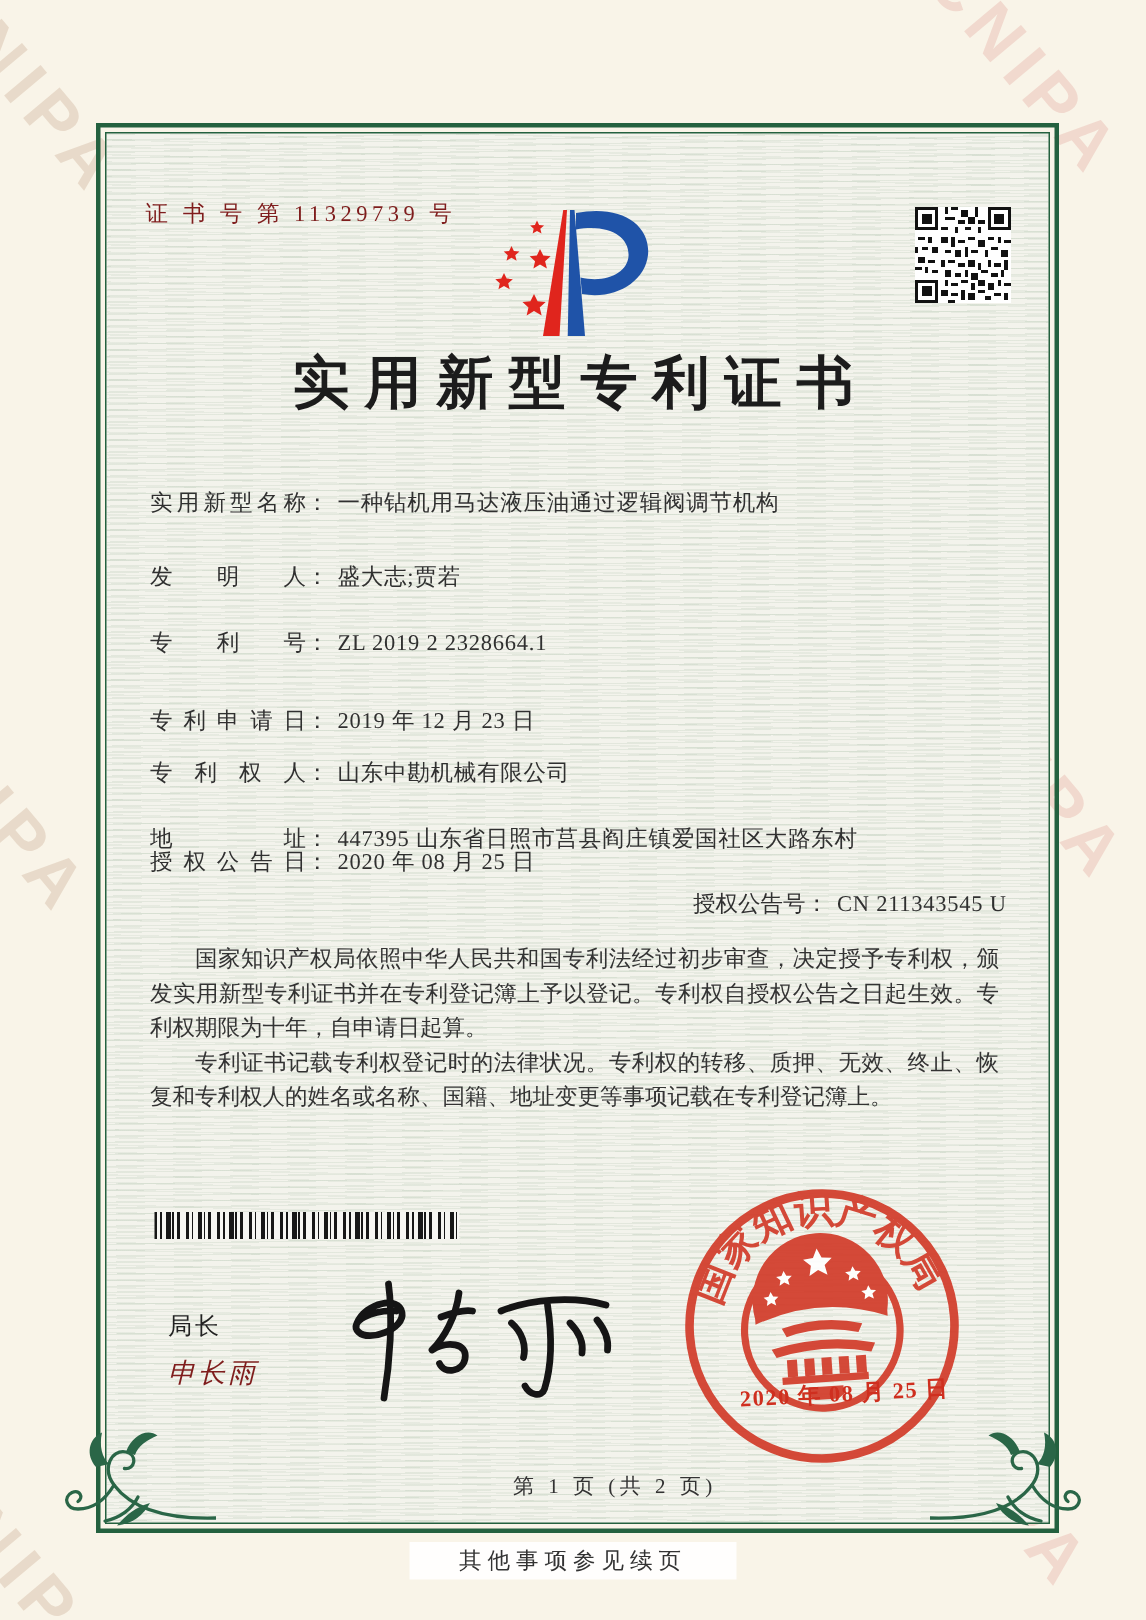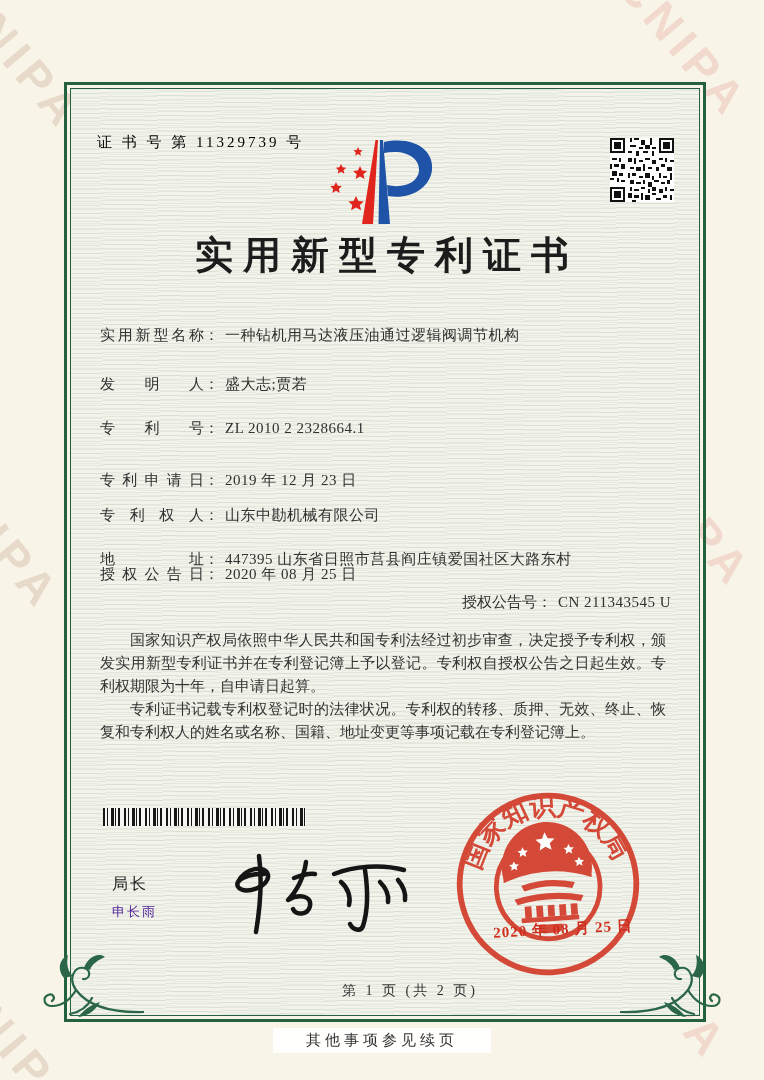--- a/index.html
+++ b/index.html
@@ -37,21 +37,21 @@
     width:100%;height:100%;
     border:1.5px solid #24613f;
     box-sizing:border-box;
     background-color:#f3f3ec;
     background-image:
       repeating-linear-gradient(179deg, rgba(140,170,140,0.16) 0 1px, rgba(0,0,0,0) 1px 4px),
       repeating-linear-gradient(181.5deg, rgba(140,170,140,0.12) 0 1px, rgba(0,0,0,0) 1px 5px);
   }
   .cert-no{
     position:absolute;left:97px;top:133px;
-    font-size:15px;letter-spacing:3px;color:#000000;
+    font-size:15px;letter-spacing:3px;color:#7f1d1d;
   }
   .qr{position:absolute;left:610px;top:138px;width:64px;height:64px;}
   .logo{position:absolute;left:328px;top:130px;width:118px;height:102px;}
   .title{
     position:absolute;left:0;right:0;top:230px;
     text-align:center;
     font-size:38px;font-weight:bold;color:#1c1c1c;
     letter-spacing:10px;text-indent:10px;
   }
   .frow{
@@ -75,21 +75,21 @@
   .barcode{
     position:absolute;left:103px;top:808px;width:203px;height:18px;
     background:repeating-linear-gradient(90deg,
       #171717 0 2px,#f6f6f2 2px 4px,
       #171717 4px 5px,#f6f6f2 5px 8px,
       #171717 8px 11px,#f6f6f2 11px 12px,
       #171717 12px 13px,#f6f6f2 13px 15px,
       #171717 15px 17px,#f6f6f2 17px 21px);
   }
   .officer-title{position:absolute;left:112px;top:874px;font-size:16px;letter-spacing:2px;color:#222;}
-  .officer-name{position:absolute;left:112px;top:903px;font-size:13px;letter-spacing:2px;color:#4c1d95;}
+  .officer-name{position:absolute;left:112px;top:903px;font-size:18px;letter-spacing:2px;color:#7f1d1d;font-style:italic;}
   .sig{position:absolute;left:222px;top:850px;width:200px;height:88px;}
   .seal{position:absolute;left:452px;top:788px;width:192px;height:192px;transform:rotate(-4deg);opacity:0.92;}
   .seal-date{
     position:absolute;left:468px;top:920px;width:190px;
     text-align:center;font-size:15px;letter-spacing:1px;
     color:#cf2f1f;transform:rotate(-3deg);
     font-weight:bold;
   }
   .page-indicator{
     position:absolute;left:64px;width:636px;top:982px;
@@ -176,21 +176,21 @@
 
   <div class="title">实用新型专利证书</div>
 
   <div class="frow" style="top:326px;">
     <span class="flabel">实用新型名称</span><span class="fcolon">：</span><span class="fvalue">一种钻机用马达液压油通过逻辑阀调节机构</span>
   </div>
   <div class="frow" style="top:375px;">
     <span class="flabel">发明人</span><span class="fcolon">：</span><span class="fvalue">盛大志;贾若</span>
   </div>
   <div class="frow" style="top:419px;">
-    <span class="flabel">专利号</span><span class="fcolon">：</span><span class="fvalue">ZL 2010 2 2328664.1</span>
+    <span class="flabel">专利号</span><span class="fcolon">：</span><span class="fvalue">ZL 2019 2 2328664.1</span>
   </div>
   <div class="frow" style="top:471px;">
     <span class="flabel">专利申请日</span><span class="fcolon">：</span><span class="fvalue">2019 年 12 月 23 日</span>
   </div>
   <div class="frow" style="top:506px;">
     <span class="flabel">专利权人</span><span class="fcolon">：</span><span class="fvalue">山东中勘机械有限公司</span>
   </div>
   <div class="frow" style="top:550px;">
     <span class="flabel">地址</span><span class="fcolon">：</span><span class="fvalue">447395 山东省日照市莒县阎庄镇爱国社区大路东村</span>
   </div>

